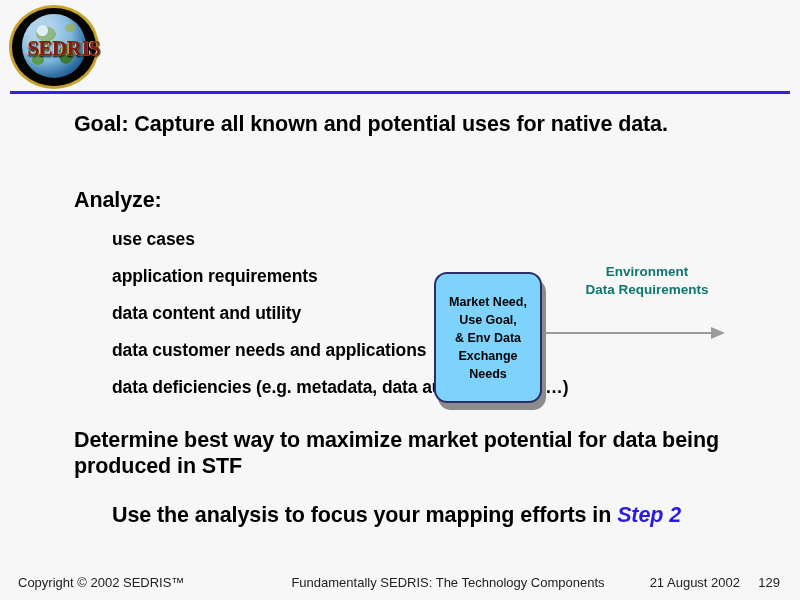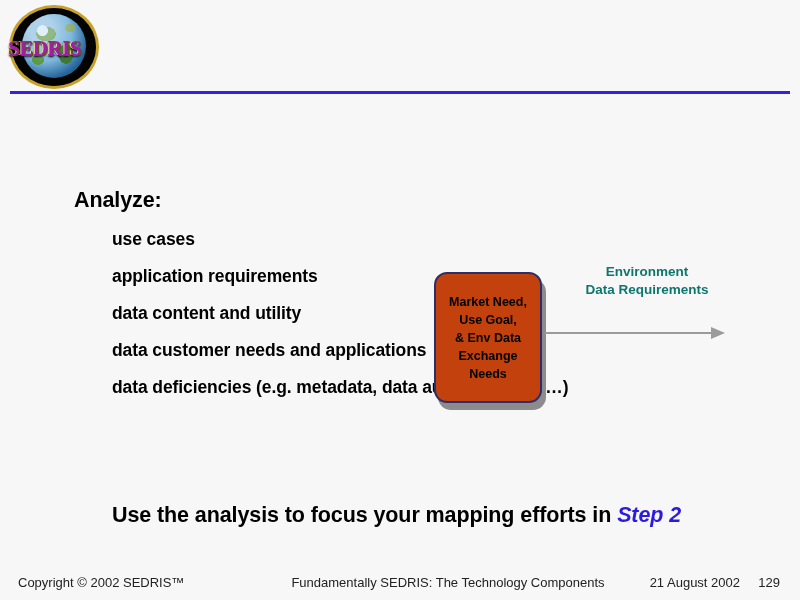--- a/index.html
+++ b/index.html
@@ -53,26 +53,26 @@
     content: "";
     position: absolute;
     left: 0; top: 0; right: 0; bottom: 0;
     border-radius: 50%;
     background: radial-gradient(circle at 30% 25%, rgba(255,255,255,.38) 0 18%, rgba(255,255,255,0) 48%);
   }
   #logo .word {
     position: absolute;
     left: 0; top: 30px;
     width: 92px;
-    text-align: left;
+    text-align: right;
     font-family: "Liberation Serif", serif;
     font-weight: bold;
     font-size: 21px;
     letter-spacing: -0.5px;
-    color: #a21caf;
+    color: #7f1d1d;
     text-shadow: 1px 1px 0 #6b5112, -1px 0 0 #f0dd9a, 0 2px 2px #000;
   }
   #slide-title {
     position: absolute;
     right: 22px; top: 50px;
     font-size: 26px;
     font-weight: bold;
     letter-spacing: .2px;
     color: #000;
     text-shadow: 2px 2px 1px #b9b9b9;
@@ -135,21 +135,21 @@
     left: 13px; top: 16px;
     width: 108px; height: 131px;
     border-radius: 13px;
     background: #8c8c8c;
   }
   #flowbox {
     position: absolute;
     left: 9px; top: 9px;
     width: 108px; height: 131px;
     border-radius: 13px;
-    background: #c2410c;
+    background: #7dd3fc;
     border: 2px solid #2d2d6b;
     box-sizing: border-box;
     display: flex;
     flex-direction: column;
     align-items: center;
     justify-content: center;
     text-align: right;
   }
   #flowbox .line {
     font-size: 12.5px;
@@ -211,29 +211,31 @@
       <div class="globe"></div>
     </div>
     <div class="word">SEDRIS</div>
   </div>
 
   <div id="title-rule"></div>
 </div>
 
 <div id="body">
 
+  <div class="lvl1" id="goal">Goal: Capture all known and potential uses for native data.</div>
 
   <div class="lvl1" id="analyze">Analyze:</div>
 
   <div class="lvl2" id="sb0">use cases</div>
   <div class="lvl2" id="sb1">application requirements</div>
   <div class="lvl2" id="sb2">data content and utility</div>
   <div class="lvl2" id="sb3">data customer needs and applications</div>
   <div class="lvl2" id="sb4">data deficiencies (e.g. metadata, data augmentation, …)</div>
 
+  <div class="lvl1" id="determine">Determine best way to maximize market potential for data being produced in STF</div>
 
   <div class="lvl1" id="useanalysis"><span>Use the analysis to focus your mapping efforts in </span><span class="step2">Step 2</span></div>
 
   <div id="diagram">
 
     <div id="flowbox-shadow"></div>
 
     <div id="flowbox">
       <div class="line">Market Need,</div>
       <div class="line">Use Goal,</div>

